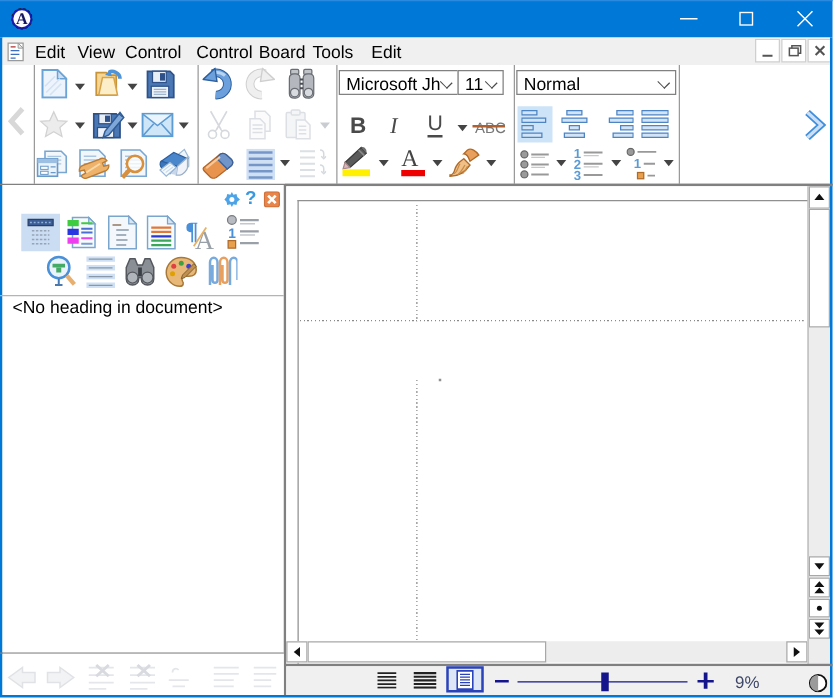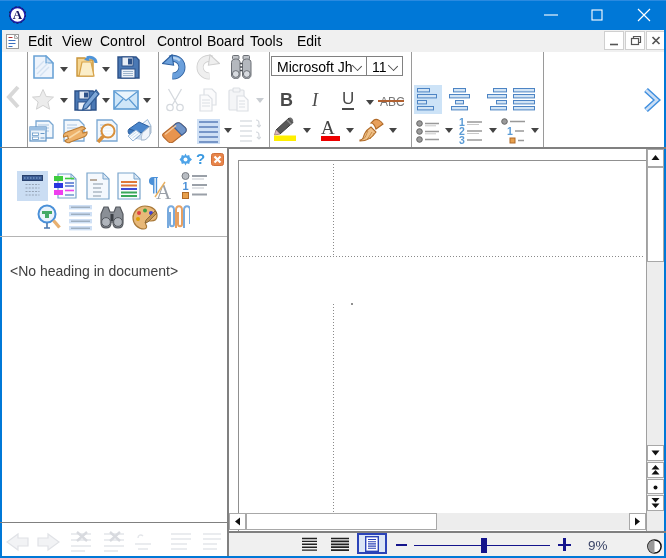--- a/index.html
+++ b/index.html
@@ -19,21 +19,21 @@
   .vsep{position:absolute;top:0;width:1px;height:95px;background:#9a9a9a;}
   #toolbar-bottom{left:0px;top:147px;width:666px;height:1px;background:#808080;}
   .dd{position:absolute;width:0;height:0;border-left:4px solid transparent;border-right:4px solid transparent;border-top:5px solid #444;}
   .combo{position:absolute;height:20px;border:1px solid #818181;background:#fff;font-size:14px;color:#000;line-height:20px;padding-left:5px;box-sizing:border-box;}
   .combo .chev{position:absolute;right:5px;top:5px;width:7px;height:7px;border-right:1.5px solid #4a4a4a;border-bottom:1.5px solid #4a4a4a;transform:rotate(45deg) scaleY(0.8);}
   
   #cb{left:2px;top:148px;width:225px;height:374px;background:#fff;}
   #cb-border{left:227px;top:148px;width:2px;height:408px;background:#808080;}
   #cb-title{left:7px;top:152px;font-size:14px;font-weight:bold;color:#000;}
   #cb-sep{left:0px;top:236px;width:227px;height:1px;background:#b4b4b4;}
-  #cb-noheading{left:10px;top:263px;font-size:14px;color:#404040;}
+  #cb-noheading{left:10px;top:237px;font-size:14px;color:#000000;}
   #cb-bottombar-line{left:0px;top:522px;width:227px;height:1px;background:#808080;}
   
   #docwin-top{left:228px;top:147px;width:438px;height:2px;background:#808080;}
   #docwin{left:229px;top:149px;width:435px;height:382px;background:#fff;}
   #docwin-bottom{left:228px;top:531px;width:438px;height:2px;background:#808080;}
   
   .sbtn{position:absolute;background:#fff;border:1px solid #a8a8a8;box-sizing:border-box;}
   
   #statusbar{left:229px;top:533px;width:435px;height:23px;background:#f0f0f0;}
   #statusbar-l{left:2px;top:523px;width:225px;height:33px;background:#fff;}
@@ -89,20 +89,21 @@
   <div class="abs vsep" style="left:543px;top:52px"></div>
   <svg class="abs" style="left:5px;top:85px" width="16" height="24" viewBox="0 0 16 24">
     <path d="M13 2L4 12l9 10" fill="none" stroke="#d8d8d8" stroke-width="4"></path>
   </svg>
   <svg class="abs" style="left:643px;top:88px" width="18" height="24" viewBox="0 0 18 24">
     <path d="M3 2l11 10L3 22" fill="none" stroke="#3f8fdf" stroke-width="5.5"></path>
     <path d="M3 2l11 10L3 22" fill="none" stroke="#ccdff5" stroke-width="2.6"></path>
   </svg>
   <div class="combo" style="left:271px;top:56px;width:96px">Microsoft Jh<span class="chev"></span></div>
   <div class="combo" style="left:366px;top:56px;width:37px">11<span class="chev"></span></div>
+  <div class="combo" style="left:413px;top:56px;width:128px">Normal<span class="chev"></span></div>
 
   <svg class="abs" style="left:32px;top:55px" width="22" height="24" viewBox="0 0 22 24">
     <path d="M2 1h12l7 7v15H2z" fill="#eef4fc" stroke="#6ba3d6" stroke-width="1.6"></path>
     <path d="M14 1l7 7h-7z" fill="#cfe0f3" stroke="#6ba3d6" stroke-width="1.2"></path>
     <path d="M4 14l8-8M5 19l11-11M8 21l9-9" stroke="#d4e2f2" stroke-width="1.4"></path>
   </svg>
   <div class="dd" style="left:60px;top:67px"></div>
   <svg class="abs" style="left:74px;top:54px" width="25" height="25" viewBox="0 0 25 25">
     <path d="M3 4h8l2 2h6v16H3z" fill="#f6d692" stroke="#c8943a" stroke-width="1.4"></path>
     <path d="M8 8h9l3 14H5z" fill="#fbeec9" stroke="#d8a44a" stroke-width="1.2"></path>

